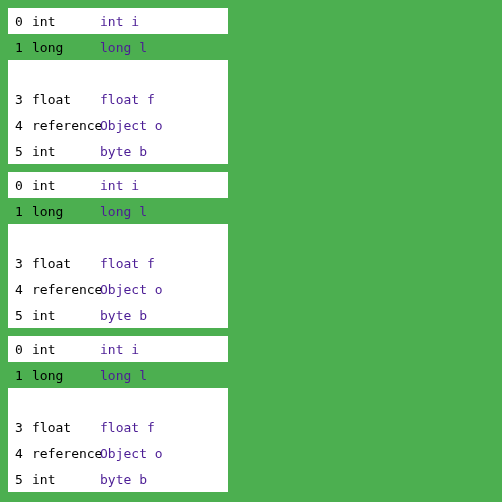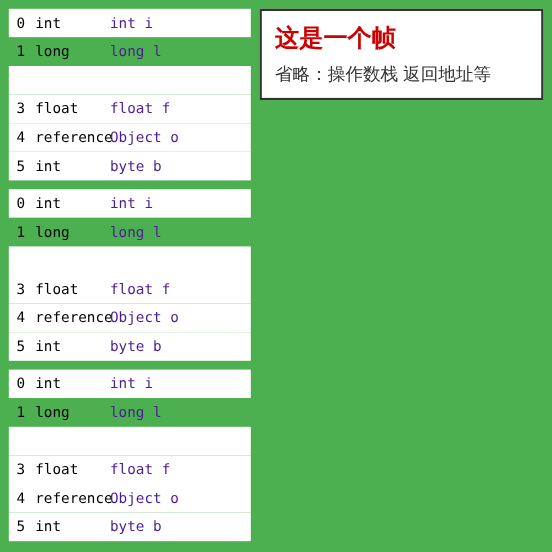--- a/index.html
+++ b/index.html
@@ -203,17 +203,13 @@
       </div>
       <div class="frame-row row-white">
         <span class="cell-index">5</span>
         <span class="cell-type">int</span>
         <span class="cell-name">byte b</span>
       </div>
     </div>
 
   </div>
 
-  <div class="right-panel">
-    <span class="right-panel-title">这是一个帧</span>
-    <span class="right-panel-desc">省略：操作数栈 返回地址等</span>
-  </div>
 </div>
 
 </body></html>

